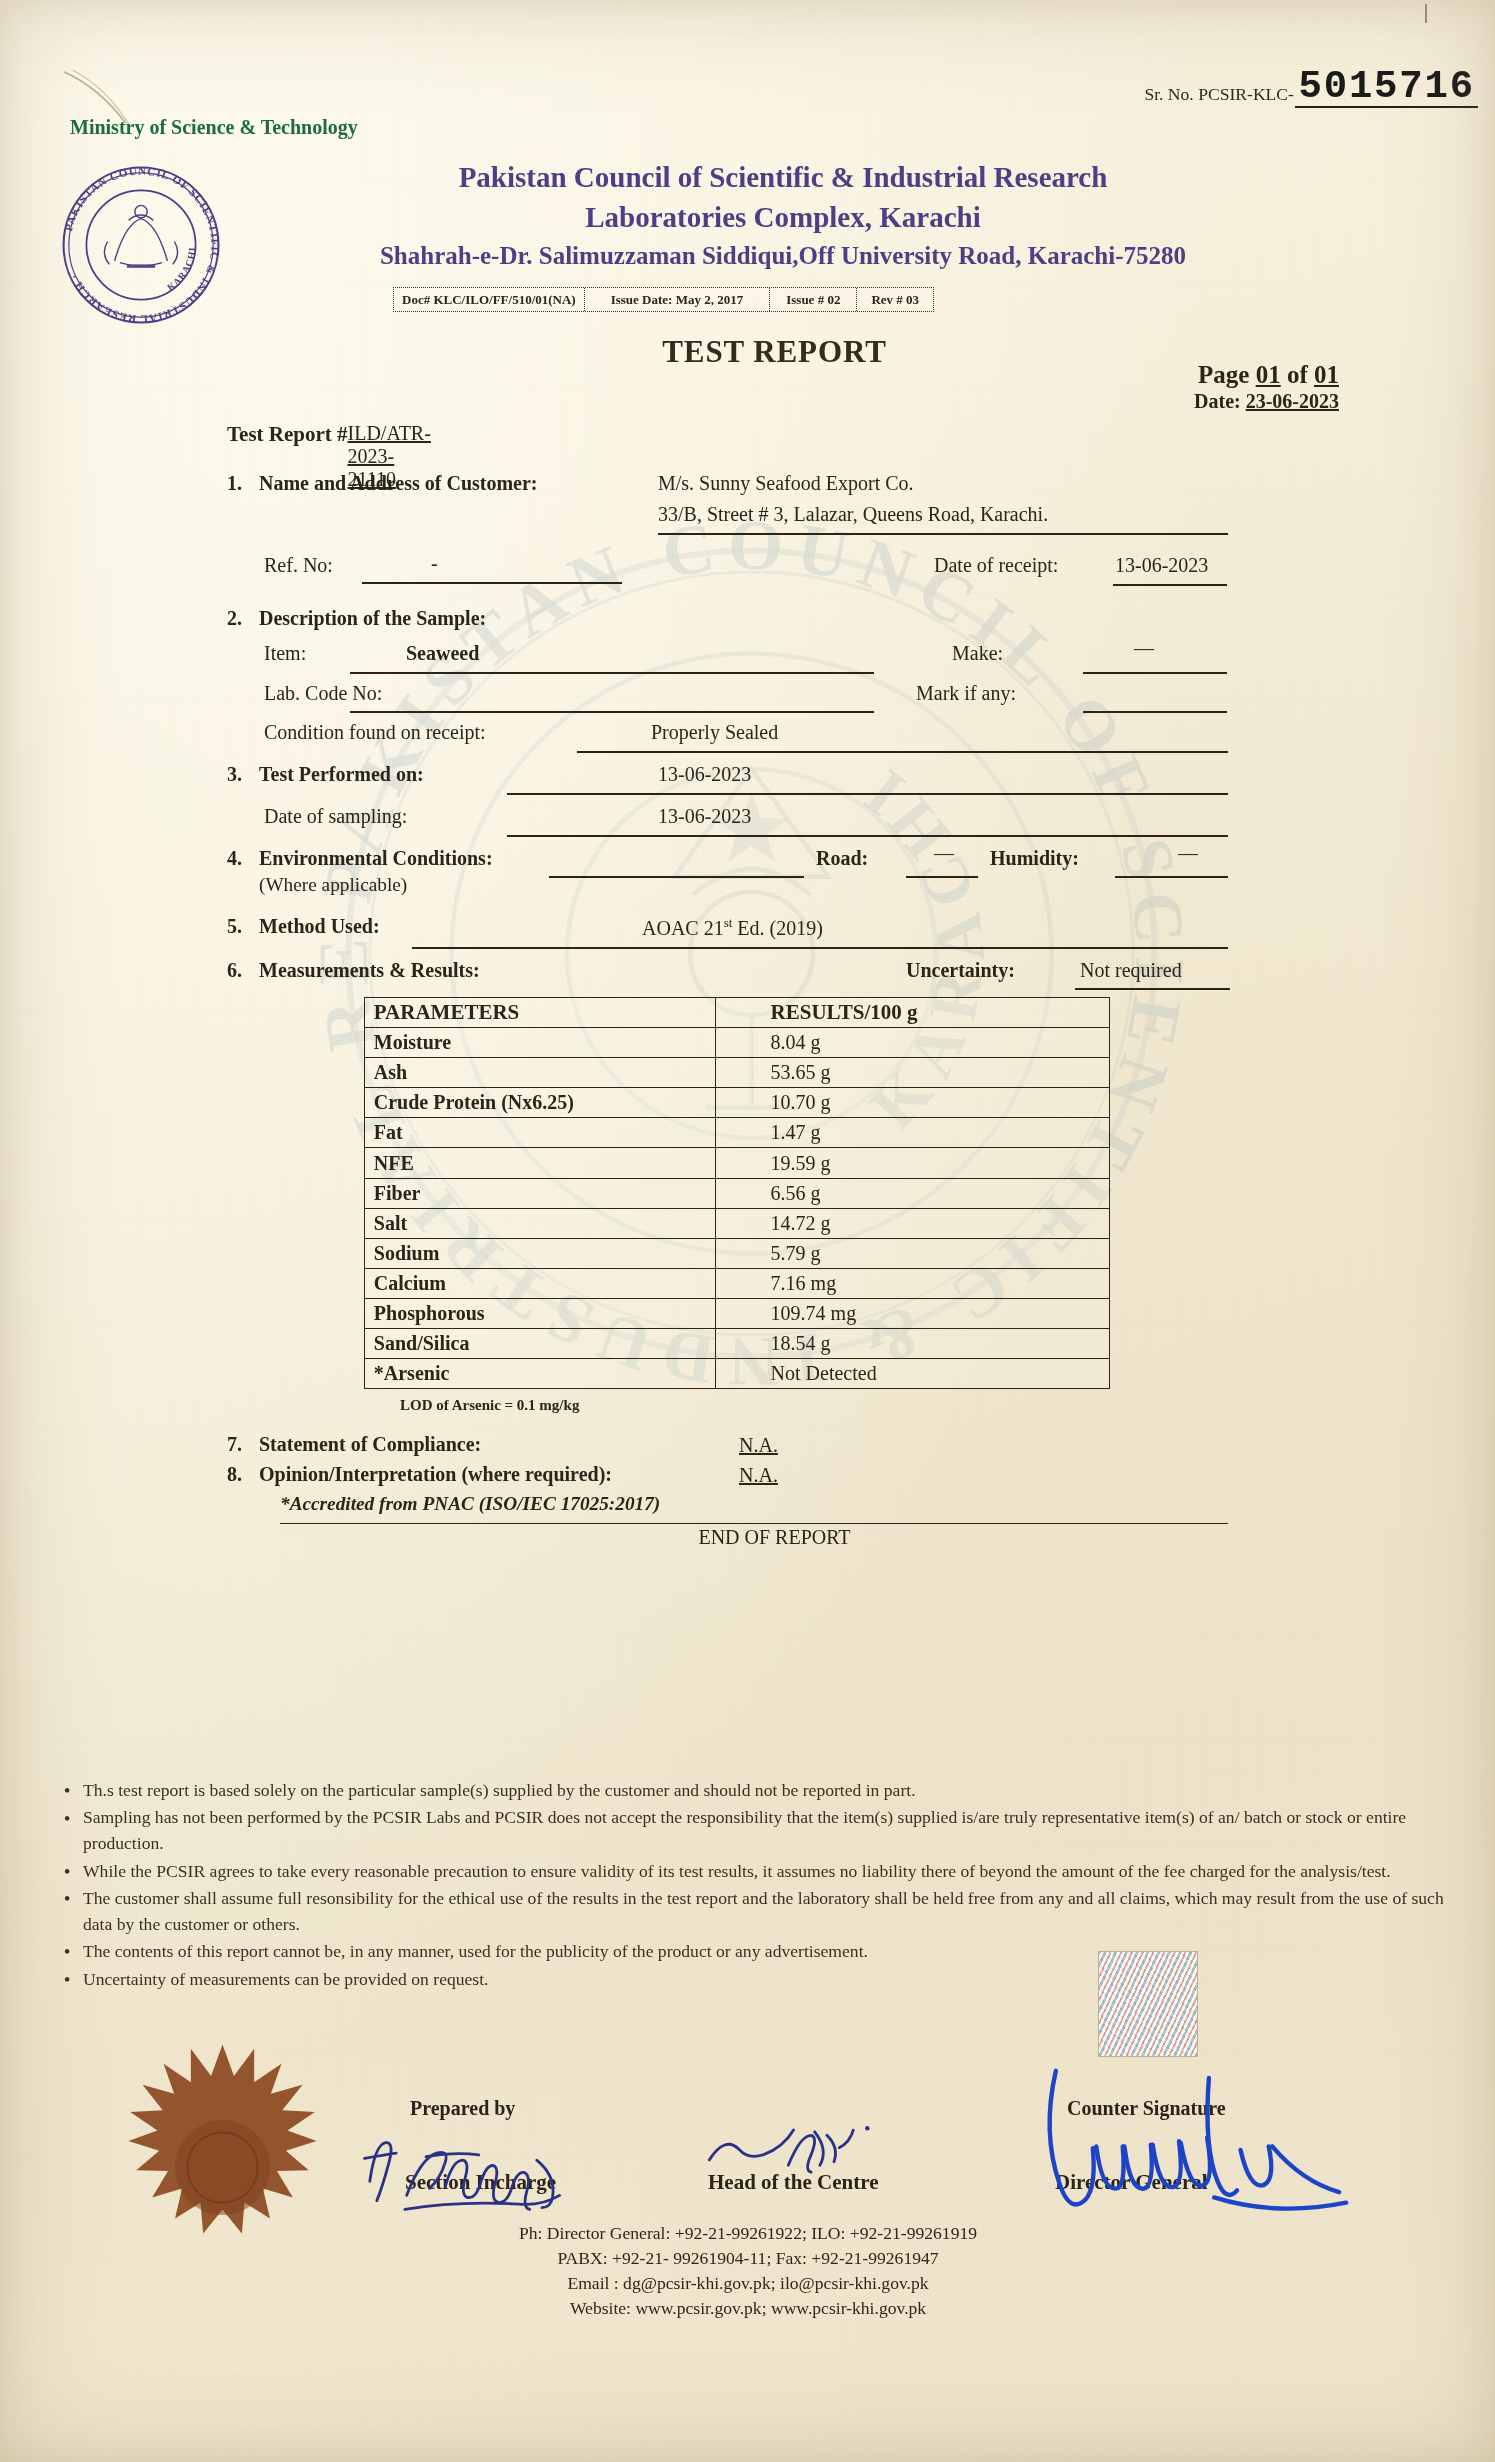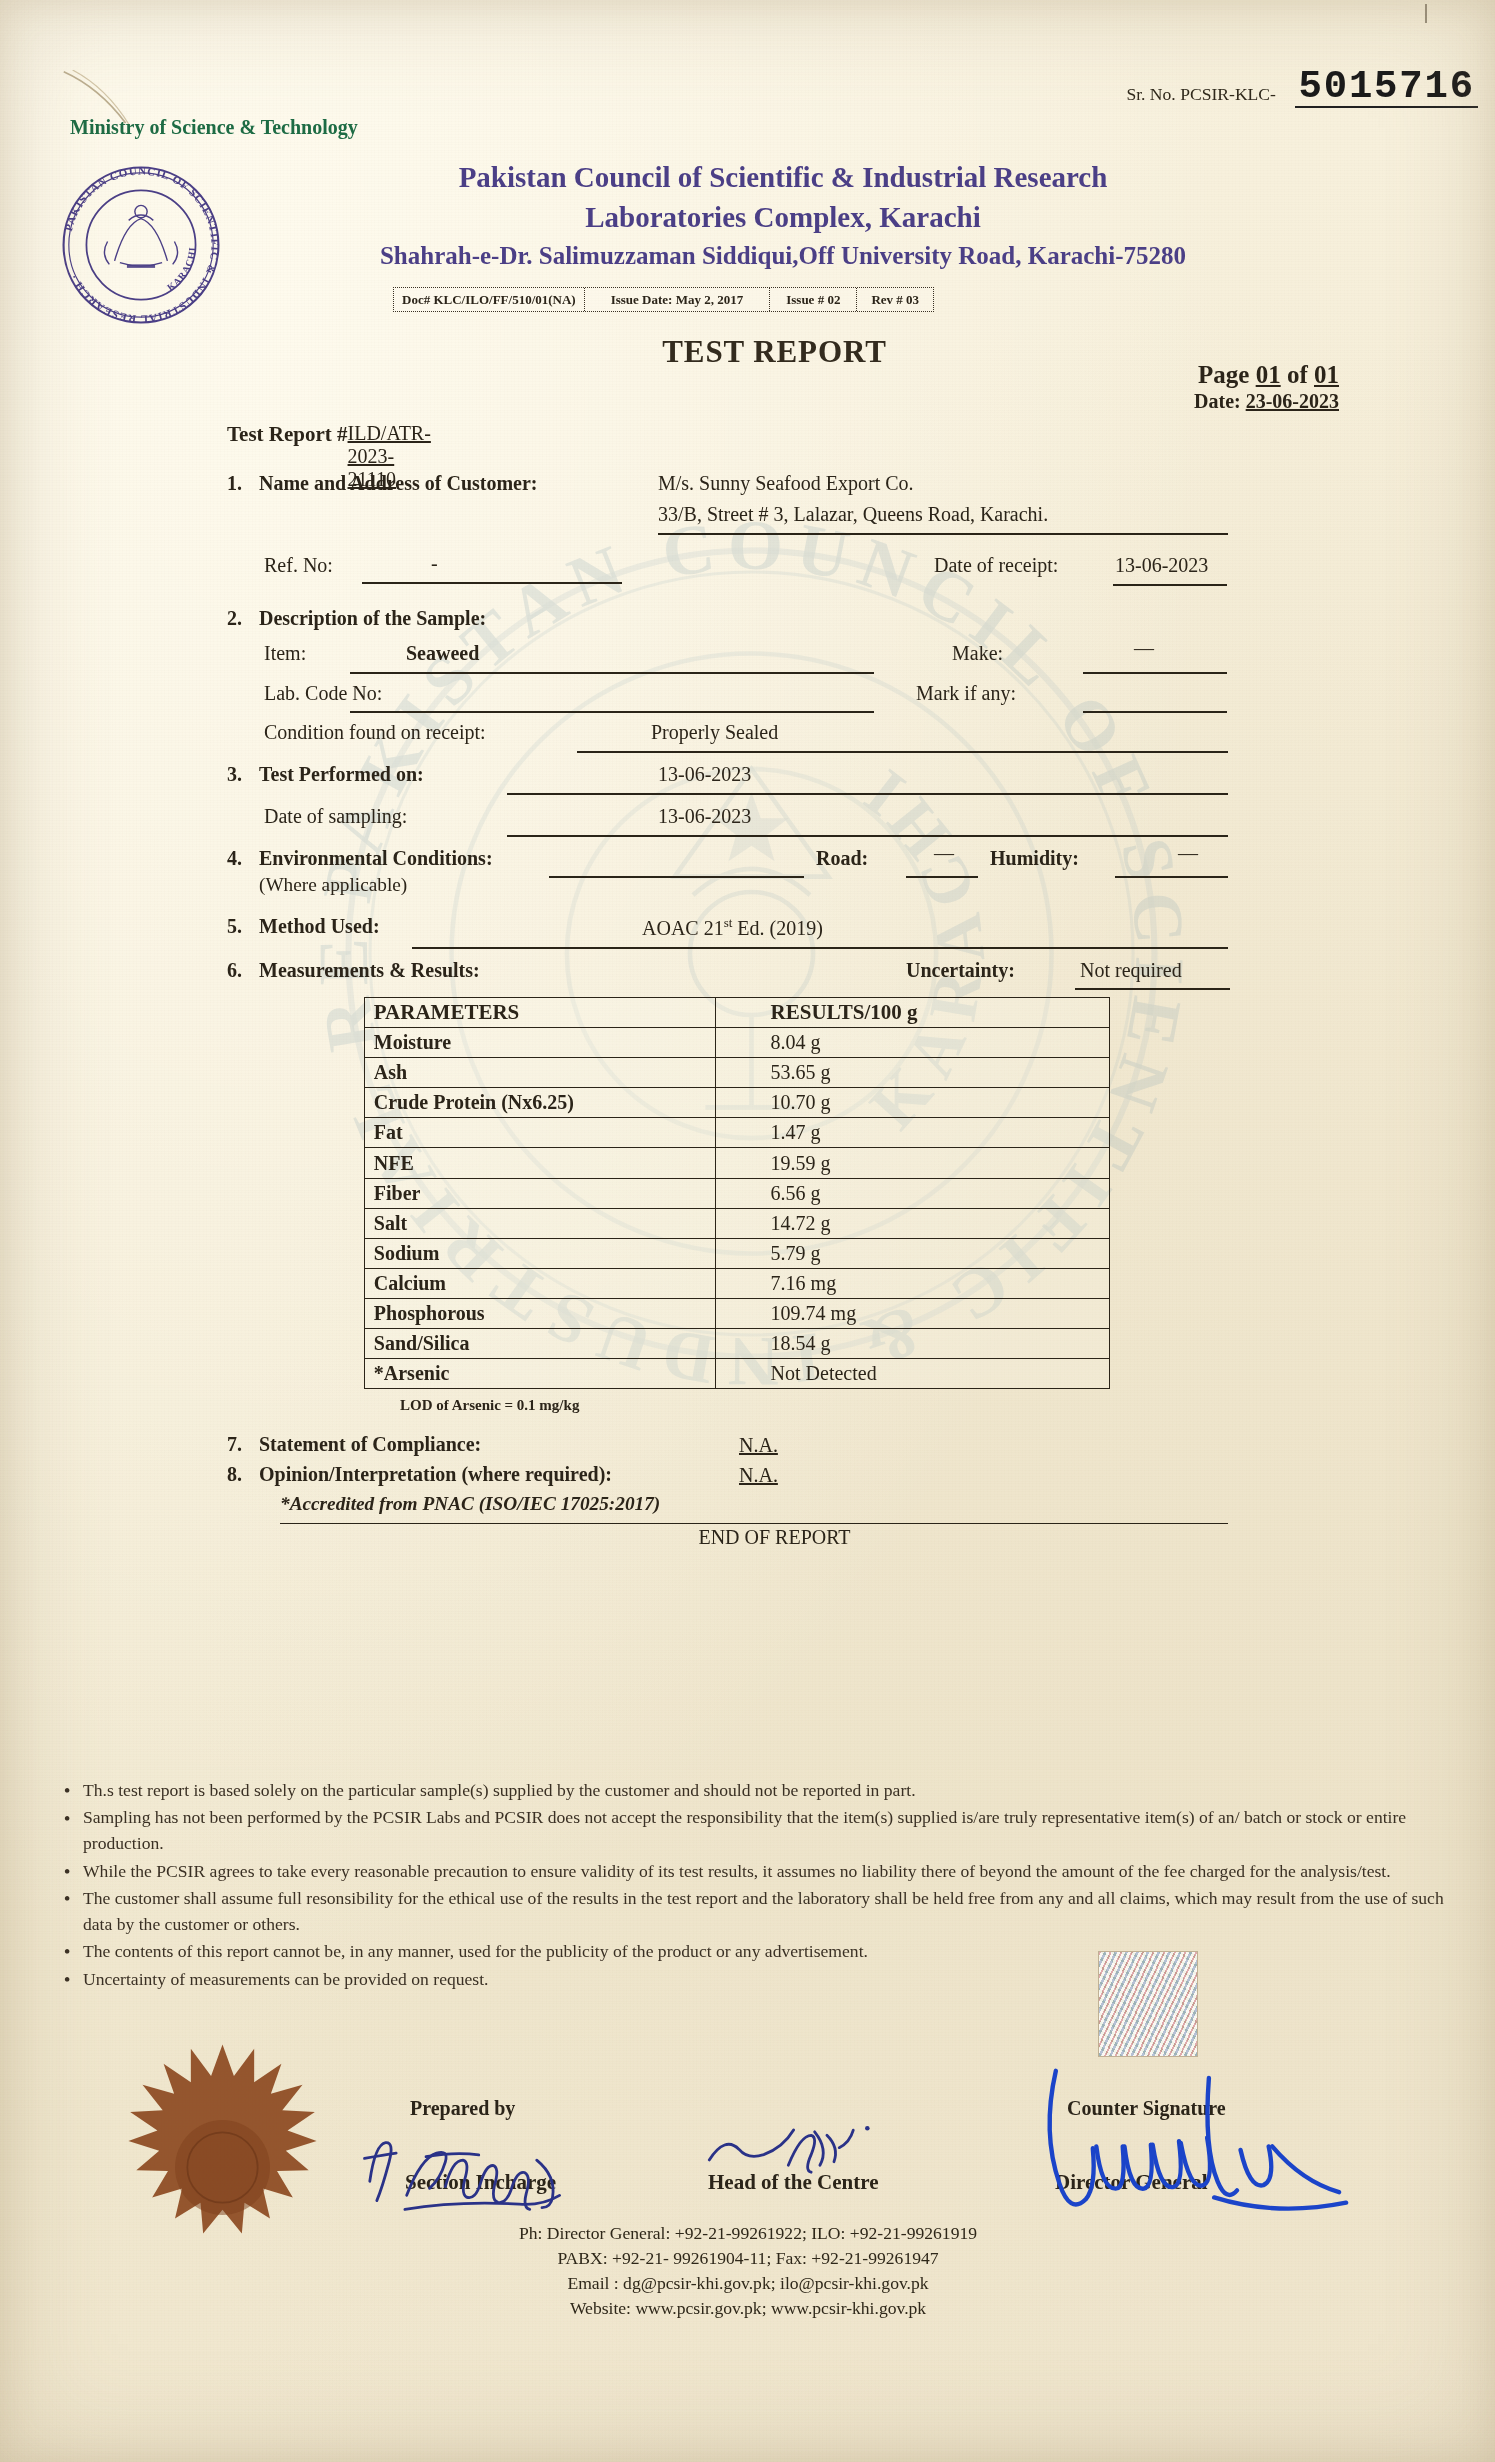--- a/index.html
+++ b/index.html
@@ -80,21 +80,21 @@
   .address-line {
     position:absolute; left:0; right:0; top:242px;
     text-align:center;
     font-weight:700; font-size:25px;
     color:#4b3f86;
     padding-left: 70px;
   }
 
   .serial-wrap {
     position:absolute; right:17.6px; top:69px;
-    display:flex; align-items:flex-end; gap:19px;
+    display:flex; align-items:flex-end; gap:1px;
   }
   .serial-label { font-size:17.6px; color:#30291c; padding-bottom:3.5px;}
   .serial-num {
     font-family: "Liberation Mono", monospace;
     font-size:39px; font-weight:700; letter-spacing:1.8px;
     color:#1a1a1a;
     border-bottom: 2.6px solid #222;
     line-height: .95;
     padding: 0 3.5px;
   }

